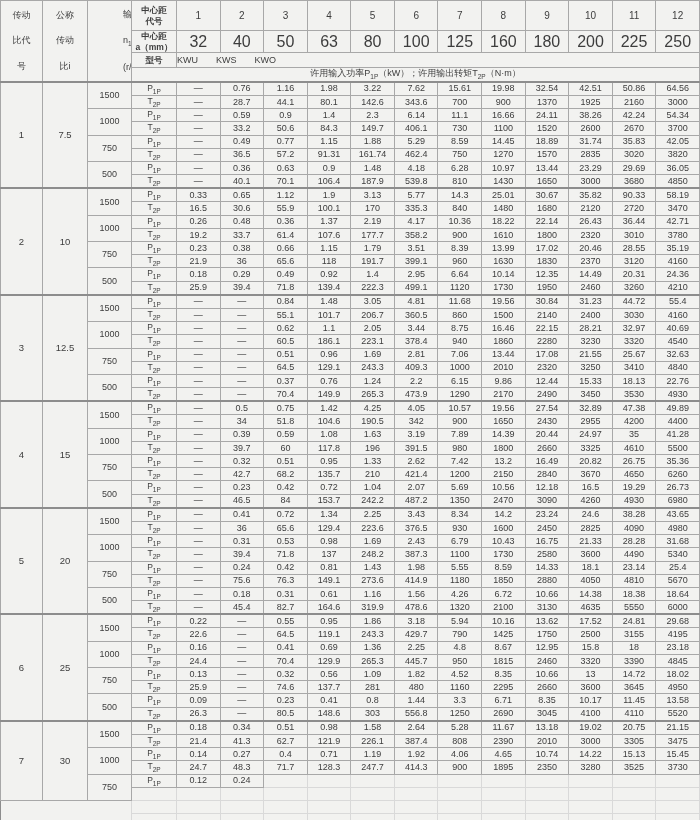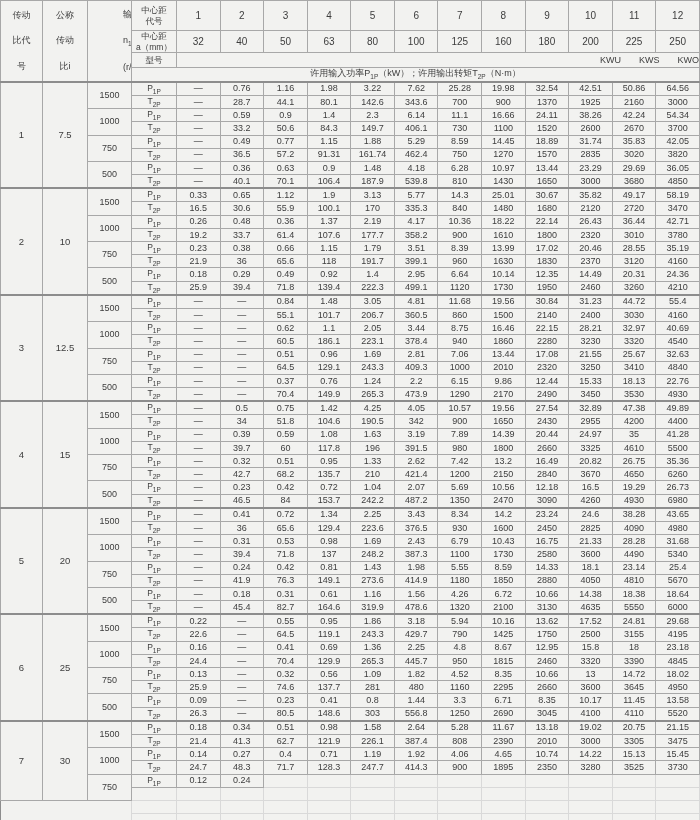--- a/index.html
+++ b/index.html
@@ -26,32 +26,31 @@
     font-size:9px;
     line-height:1.2;
     overflow:hidden;
     white-space:nowrap;
   }
   thead th{font-size:9px;}
   sub{font-size:6.5px;line-height:1;}
   .h1{height:30px;}
   .h1 th{font-size:10px;}
   .h2{height:22px;}
-  .h2 th{font-size:10px;}
+  .h2 th{font-size:16px;}
   .h3{height:15px;}
   .h4{height:14px;}
-  .lab{font-size:8.5px !important;line-height:1.25;}
+  .lab{font-size:8.5px !important;line-height:1.25;font-weight:bold;}
   .tall{
     font-size:9px !important;
   }
   .tall .vstack{display:flex;flex-direction:column;justify-content:center;height:100%;row-gap:15px;}
   .tall.tight .vstack{margin-left:35px;}
   .models-cell{
-    text-align:right;
-    padding-left:106px;
+    text-align:left;
     white-space:pre;
     font-size:9px !important;
   }
   .banner-cell{font-size:9px !important;border-left:1px solid #a8a8a8;}
   tbody td{height:12px;font-size:9px;}
   .code-cell,.ratio-cell{font-size:9.5px;}
   .rpm-cell{font-size:9px;}
   .rlabel{font-size:8.5px;}
   .g-top{border-top:2px solid #8d8d8d;}
   .faint{border-color:#d9d9d9;}
@@ -153,21 +152,21 @@
           <td class="code-cell g-top" rowspan="8">1</td>
           <td class="ratio-cell g-top" rowspan="8">7.5</td>
           <td class="rpm-cell g-top" rowspan="2">1500</td>
           <td class="rlabel g-top"><span>P</span><sub>1P</sub></td>
           <td class="val-cell g-top">—</td>
           <td class="val-cell g-top">0.76</td>
           <td class="val-cell g-top">1.16</td>
           <td class="val-cell g-top">1.98</td>
           <td class="val-cell g-top">3.22</td>
           <td class="val-cell g-top">7.62</td>
-          <td class="val-cell g-top">25.28</td>
+          <td class="val-cell g-top">15.61</td>
           <td class="val-cell g-top">19.98</td>
           <td class="val-cell g-top">32.54</td>
           <td class="val-cell g-top">42.51</td>
           <td class="val-cell g-top">50.86</td>
           <td class="val-cell g-top">64.56</td>
         </tr>
         <tr>
           <td class="rlabel"><span>T</span><sub>2P</sub></td>
           <td class="val-cell">—</td>
           <td class="val-cell">28.7</td>
@@ -283,21 +282,21 @@
           <td class="val-cell g-top">0.33</td>
           <td class="val-cell g-top">0.65</td>
           <td class="val-cell g-top">1.12</td>
           <td class="val-cell g-top">1.9</td>
           <td class="val-cell g-top">3.13</td>
           <td class="val-cell g-top">5.77</td>
           <td class="val-cell g-top">14.3</td>
           <td class="val-cell g-top">25.01</td>
           <td class="val-cell g-top">30.67</td>
           <td class="val-cell g-top">35.82</td>
-          <td class="val-cell g-top">49.17</td>
+          <td class="val-cell g-top">90.33</td>
           <td class="val-cell g-top">58.19</td>
         </tr>
         <tr>
           <td class="rlabel"><span>T</span><sub>2P</sub></td>
           <td class="val-cell">16.5</td>
           <td class="val-cell">30.6</td>
           <td class="val-cell">55.9</td>
           <td class="val-cell">100.1</td>
           <td class="val-cell">170</td>
           <td class="val-cell">335.3</td>
@@ -729,21 +728,21 @@
           <td class="val-cell">5.55</td>
           <td class="val-cell">8.59</td>
           <td class="val-cell">14.33</td>
           <td class="val-cell">18.1</td>
           <td class="val-cell">23.14</td>
           <td class="val-cell">25.4</td>
         </tr>
         <tr>
           <td class="rlabel"><span>T</span><sub>2P</sub></td>
           <td class="val-cell">—</td>
-          <td class="val-cell">41.9</td>
+          <td class="val-cell">75.6</td>
           <td class="val-cell">76.3</td>
           <td class="val-cell">149.1</td>
           <td class="val-cell">273.6</td>
           <td class="val-cell">414.9</td>
           <td class="val-cell">1180</td>
           <td class="val-cell">1850</td>
           <td class="val-cell">2880</td>
           <td class="val-cell">4050</td>
           <td class="val-cell">4810</td>
           <td class="val-cell">5670</td>

